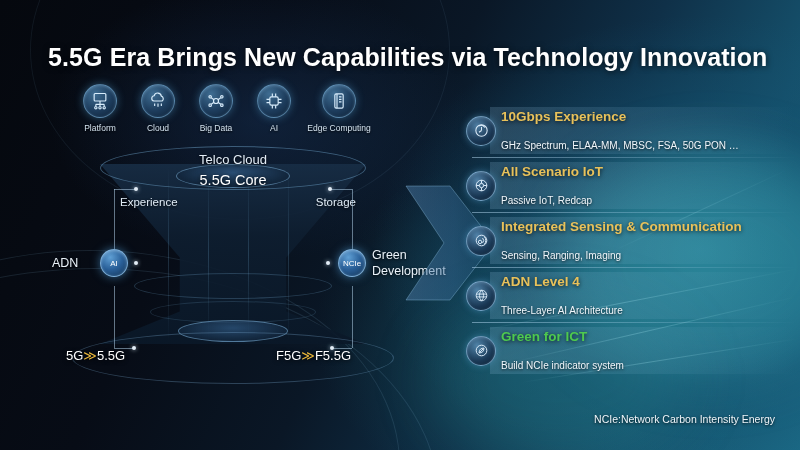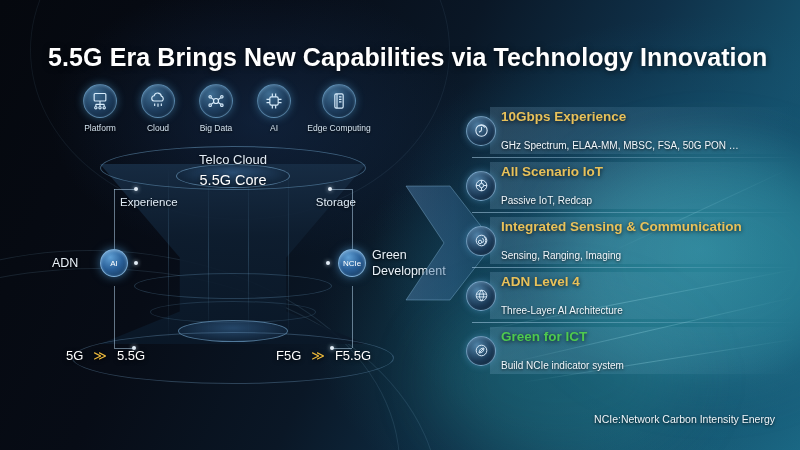--- a/index.html
+++ b/index.html
@@ -82,21 +82,21 @@
     display:flex; align-items:center; justify-content:center;
     font-size:8px; color:#ffffff; font-weight:500;
   }
   .sidelbl { position:absolute; font-size:12.5px; color:#eaf2f9; line-height:1.25; text-shadow:0 1px 3px rgba(0,0,0,.85); }
 
   
   .conn { position:absolute; background:rgba(175,205,230,.55); }
   .dot { position:absolute; width:4px; height:4px; border-radius:50%; background:#e4eef7; box-shadow:0 0 4px rgba(220,240,255,.8); }
 
   
-  .evo { position:absolute; font-size:13px; color:#ffffff; white-space:nowrap; text-shadow:0 1px 4px rgba(0,0,0,.9); display:flex; align-items:center; gap:10px; }
+  .evo { position:absolute; font-size:13px; color:#ffffff; white-space:nowrap; text-shadow:0 1px 4px rgba(0,0,0,.9); display:flex; align-items:center; gap:0; }
   .chev { color:#e9b73c; font-size:13px; }
 
   
   #bigarrow { position:absolute; left:404px; top:168px; width:92px; height:150px; }
 
   
   #caplist { position:absolute; left:462px; top:103px; width:330px; }
   .caprow { position:relative; height:55px; display:flex; align-items:center; gap:5px; padding-left:4px; }
   .caprow .bar {
     position:absolute; left:28px; right:-4px; top:4px; height:47px;

